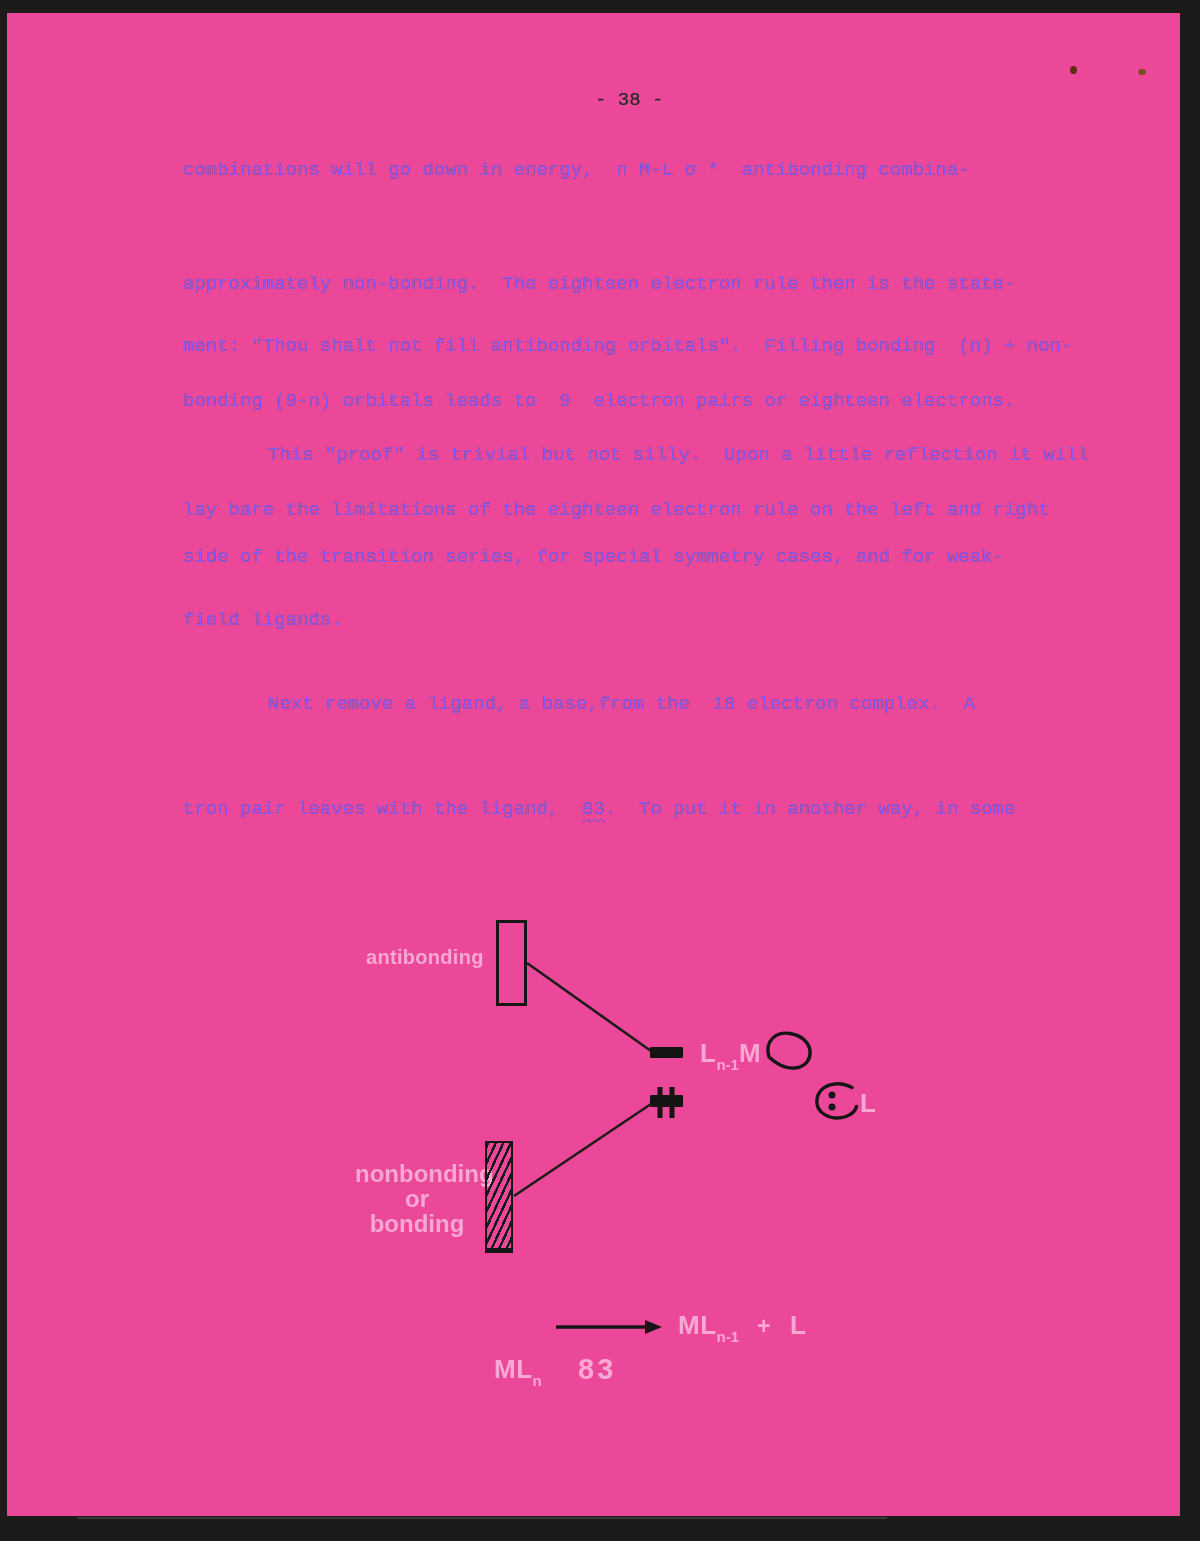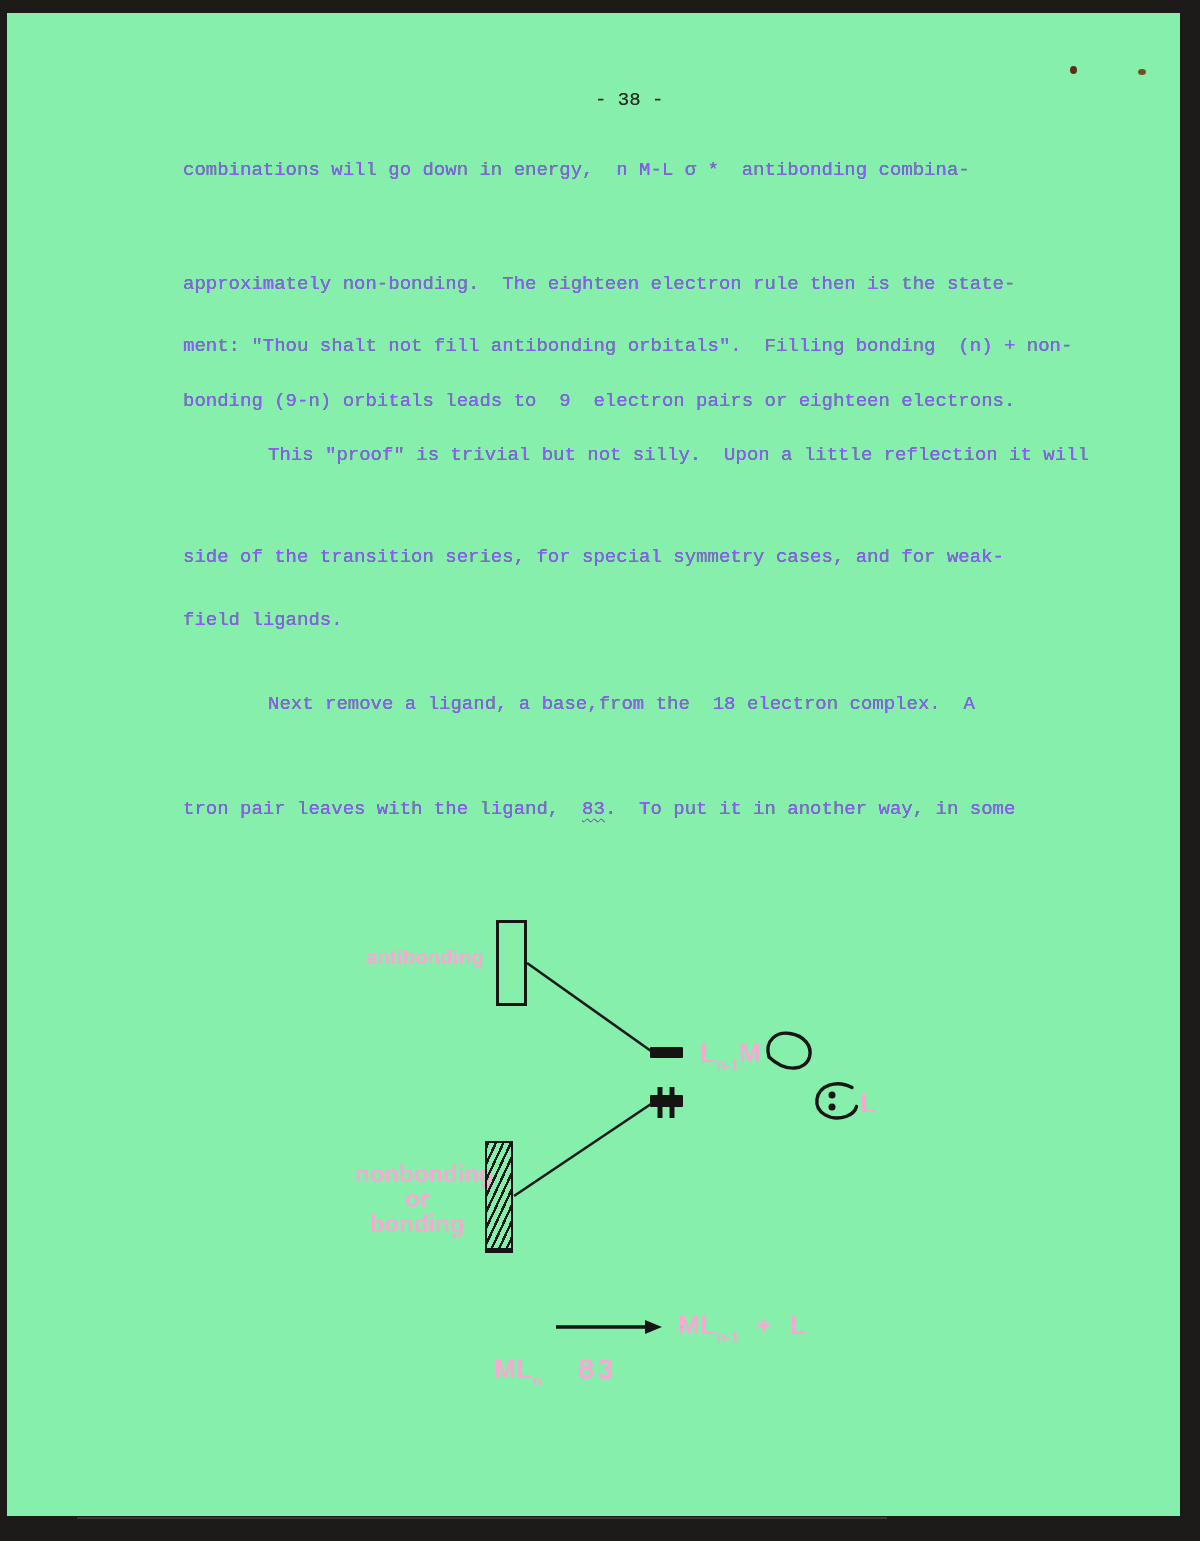--- a/index.html
+++ b/index.html
@@ -3,21 +3,21 @@
 <meta charset="utf-8">
 <style>
   html,body { margin:0; padding:0; background:#111; }
   .stage {
     position:relative; width:1200px; height:1541px;
     background:#1c1b19; overflow:hidden;
     font-family:"Liberation Sans","DejaVu Sans",sans-serif;
   }
   .paper {
     position:absolute; left:7px; top:13px; width:1173px; height:1503px;
-    background:#86efac;
+    background:#ec4899;
   }
   .typeline {
     position:absolute; left:183px;
     font-family:"Liberation Mono","DejaVu Sans Mono",monospace;
     font-size:19px; line-height:21px; color:#8b5cf6;
     white-space:pre; letter-spacing:0px;
     text-shadow:0 0 0.5px rgba(43,42,38,0.75);
   }
   .indent { left:268px; }
   .pagenum {
@@ -74,20 +74,21 @@
     <div class="speck speck1"></div>
     <div class="speck speck2"></div>
     <div class="scan-hairline"></div>
   </div>
 
   <div class="typeline" style="top:160px">combinations will go down in energy,  n M-L σ *  antibonding combina-</div>
   <div class="typeline" style="top:274px">approximately non-bonding.  The eighteen electron rule then is the state-</div>
   <div class="typeline" style="top:336px">ment: "Thou shalt not fill antibonding orbitals".  Filling bonding  (n) + non-</div>
   <div class="typeline" style="top:391px">bonding (9-n) orbitals leads to  9  electron pairs or eighteen electrons.</div>
   <div class="typeline indent" style="top:445px">This "proof" is trivial but not silly.  Upon a little reflection it will</div>
+  <div class="typeline" style="top:500px">lay bare the limitations of the eighteen electron rule on the left and right</div>
   <div class="typeline" style="top:547px">side of the transition series, for special symmetry cases, and for weak-</div>
   <div class="typeline" style="top:610px">field ligands.</div>
   <div class="typeline indent" style="top:694px">Next remove a ligand, a base,from the  18 electron complex.  A</div>
   <div class="typeline" style="top:799px"><span>tron pair leaves with the ligand,  </span><span class="figref">83</span><span>.  To put it in another way, in some</span></div>
 
   <div>
 
     <div class="hand lvl-label" style="left:366px; top:946px;">antibonding</div>
 
     <div class="block-open"></div>

